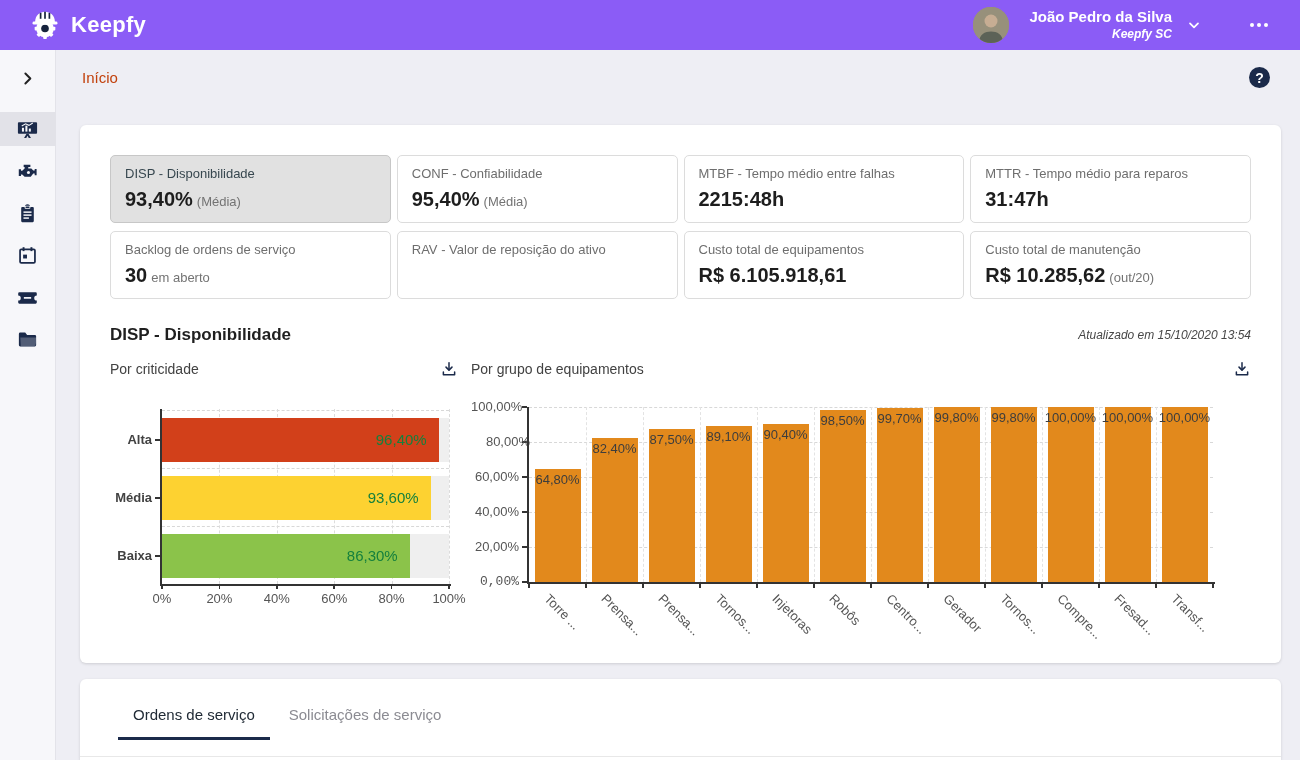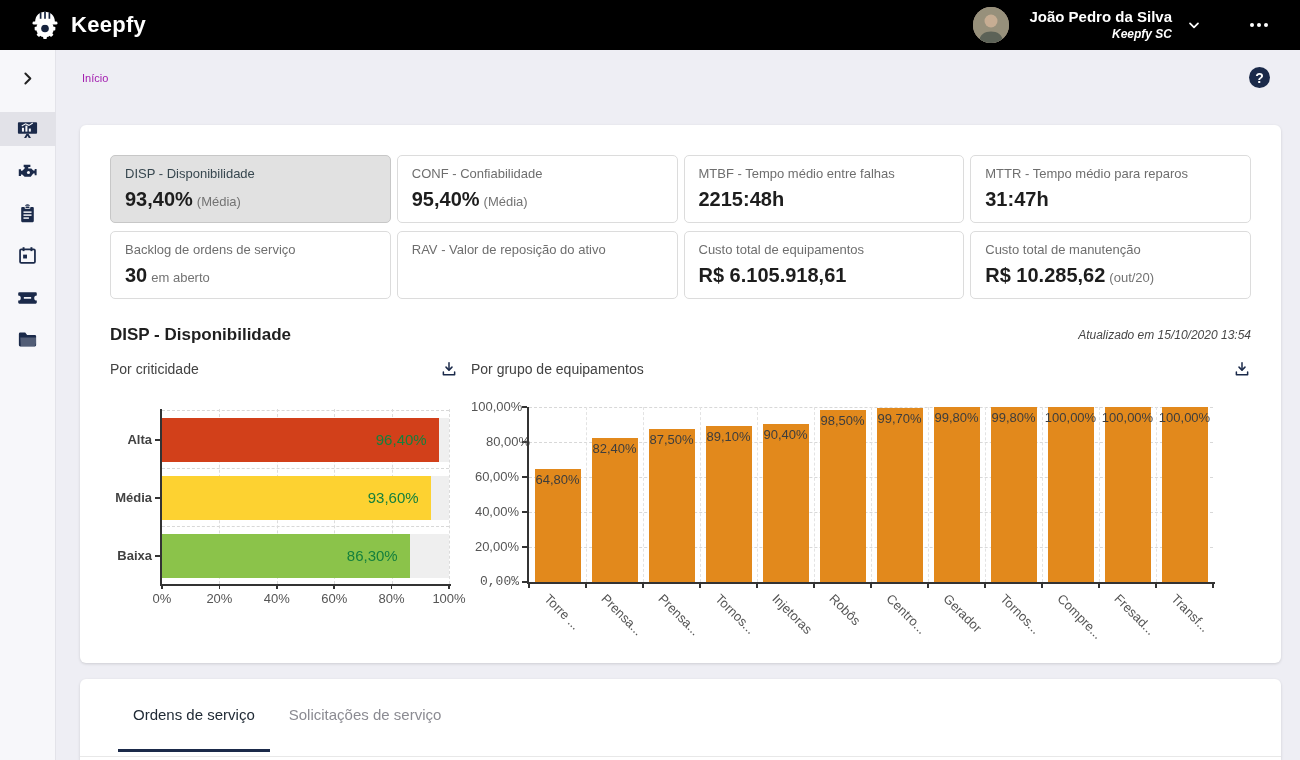--- a/index.html
+++ b/index.html
@@ -1,20 +1,20 @@
 <!DOCTYPE html>
 <html><head>
 <meta charset="utf-8">
 <style>
   * { margin:0; padding:0; box-sizing:border-box; }
   html,body { width:1300px; height:760px; overflow:hidden; }
   body { font-family:"Liberation Sans", sans-serif; background:#eeeef4; color:#212121; }
 
   
-  .header { height:50px; background:#000000; display:flex; align-items:center; padding:0 26px 0 28px; color:#fff; }
+  .header { height:50px; background:#8b5cf6; display:flex; align-items:center; padding:0 26px 0 28px; color:#fff; }
   .brand { display:flex; align-items:center; gap:9px; }
   .brand-text { font-size:22px; font-weight:bold; letter-spacing:.3px; }
   .header-right { margin-left:auto; display:flex; align-items:center; }
   .avatar { width:36px; height:36px; border-radius:50%; overflow:hidden; background:#9b8c7d; flex:none; }
   .user-block { margin-left:20px; line-height:1.25; text-align:right; }
   .user-name { font-size:15px; font-weight:bold; }
   .user-org { font-size:12px; font-weight:bold;font-style:italic; }
   .chev-down { margin-left:14px; cursor:pointer; display:flex; }
   .more-btn { margin-left:42px; display:flex; gap:3px; cursor:pointer; padding:6px; }
   .more-btn i { width:4px; height:4px; border-radius:50%; background:#fff; display:block; }
@@ -22,21 +22,21 @@
   
   .layout { display:flex; height:710px; }
   .sidebar { width:56px; background:#f7f7fa; border-right:1px solid #e3e3e9; display:flex; flex-direction:column; align-items:center; padding-top:18px; flex:none; }
   .expand-btn { height:20px; margin-bottom:24px; color:#222; cursor:pointer; display:flex; align-items:center; }
   .nav-item { width:56px; height:34px; display:flex; align-items:center; justify-content:center; margin-bottom:8px; color:#1b2a4a; cursor:pointer; }
   .nav-item.active { background:#e2e2e8; }
   .content { flex:1; display:flex; flex-direction:column; overflow:hidden; }
 
   
   .breadcrumb-bar { height:55px; display:flex; align-items:center; padding:0 30px 0 26px; flex:none; }
-  .breadcrumb { color:#a21caf; font-size:11px; }
+  .breadcrumb { color:#c2410c; font-size:15px; }
   .help-btn { margin-left:auto; width:21px; height:21px; border-radius:50%; background:#1b2a4a; color:#fff; display:flex; align-items:center; justify-content:center; font-size:14px; font-weight:bold; cursor:pointer; }
 
   
   .main-card { margin:20px 19px 0 24px; background:#fff; border-radius:6px; box-shadow:0 1px 3px rgba(0,0,0,.14); padding:30px; height:538px; flex:none; }
 
   .kpi-grid { display:grid; grid-template-columns:repeat(4,1fr); gap:8px 6px; }
   .kpi { border:1px solid #dcdcdc; border-radius:5px; padding:10px 14px; background:#fff; height:68px; cursor:pointer; }
   .kpi.selected { background:#e1e1e1; border-color:#c7c7c7; }
   .kpi-label { font-size:13px; color:#6e6e6e; margin-bottom:7px; white-space:nowrap; overflow:hidden; }
   .kpi.selected .kpi-label { color:#37474f; }
@@ -65,21 +65,21 @@
   .cat-label-h { font-size:13px; font-weight:bold; color:#424242; text-align:right; }
   .bar-track { background:#efefef; }
   .bar { cursor:pointer; }
   .bar-value-h { font-size:15px; color:#15803d; text-align:right; }
   .bar-value-v { font-size:13px; color:#3d3d3d; text-align:center; }
   .cat-label-v { font-size:13px; color:#555; white-space:nowrap; transform:rotate(45deg); transform-origin:0 0; }
 
   
   .tabs-card { margin:16px 19px 0 24px; background:#fff; border-radius:6px 6px 0 0; box-shadow:0 1px 3px rgba(0,0,0,.14); height:81px; padding:26px 0 0 38px; position:relative; overflow:hidden; flex:none; }
   .tabs { display:flex; gap:4px; }
-  .tab { font-size:15px; padding:0 15px 24px; color:#8b8b92; cursor:pointer; line-height:20px; }
+  .tab { font-size:15px; padding:0 15px 12px; color:#8b8b92; cursor:pointer; line-height:20px; }
   .tab.active { color:#212b36; border-bottom:3px solid #1b2a4a; }
   .tabs-divider { position:absolute; left:0; right:0; top:77px; border-top:1px solid #e8e8e8; }
 </style>
 </head>
 <body>
 
 <div class="header">
   <div class="brand">
     <span style="display:flex;">
       <svg width="34" height="34" viewBox="0 0 24 24">

